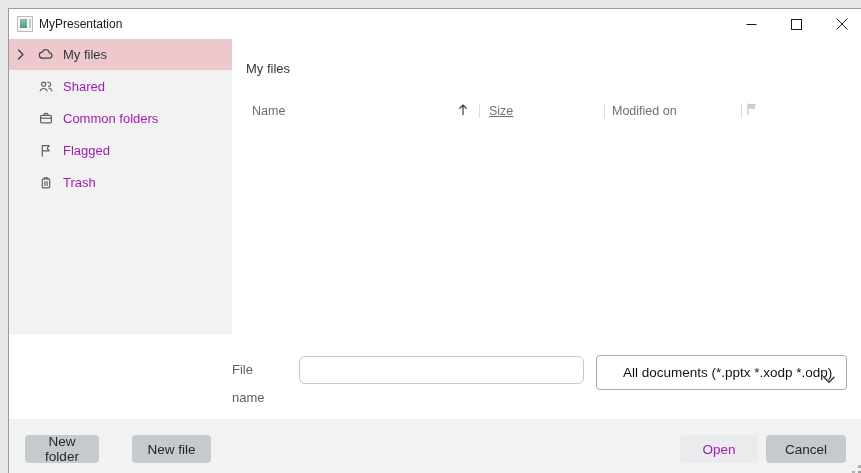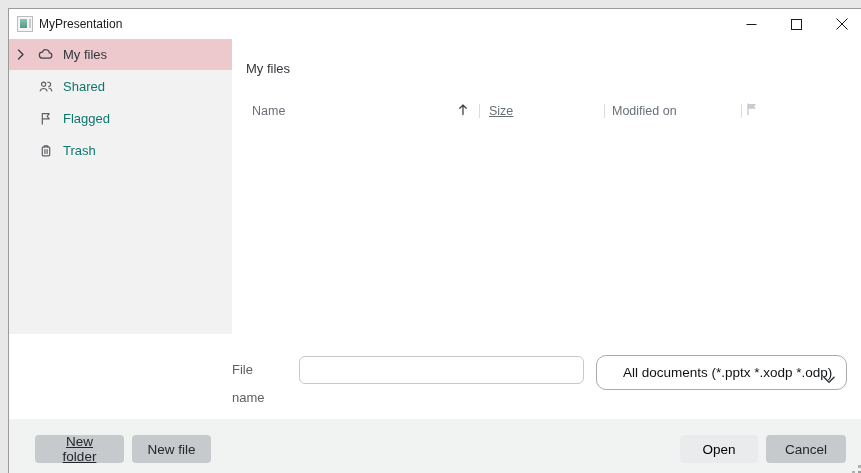--- a/index.html
+++ b/index.html
@@ -13,21 +13,21 @@
   .titlebar{position:absolute;top:0;left:0;right:0;height:30px;display:flex;align-items:center;background:#fff;}
   .app-icon{width:16px;height:16px;margin-left:8px;position:relative;background:#f5f5f5;border:1px solid #bcbcbc;}
   .app-icon .slide{position:absolute;left:2px;top:2px;width:7px;height:9px;background:linear-gradient(#8cc3b2,#4e9b8a);}
   .app-icon .strip{position:absolute;right:1px;top:2px;width:2px;height:9px;background:#c7c7c7;}
   .titlebar .title{margin-left:6px;font-size:12px;color:#1b1b1b;}
   .win-controls{position:absolute;right:2px;top:0;height:30px;display:flex;}
   .win-btn{width:45px;height:30px;display:flex;align-items:center;justify-content:center;cursor:default;}
   .win-btn svg{display:block;}
   
   .sidebar{position:absolute;left:0;top:30px;width:223px;height:295px;background:#f2f2f2;}
-  .side-item{display:flex;align-items:center;height:32px;padding-left:8px;color:#0f766e;font-size:13px;cursor:default;}
+  .side-item{display:flex;align-items:center;height:32px;padding-left:8px;color:#a21caf;font-size:13px;cursor:default;}
   .side-item .chev{width:21px;display:flex;align-items:center;}
   .side-item .s-icon{width:16px;height:16px;margin-right:9px;display:flex;align-items:center;justify-content:center;}
   .side-item.selected{background:#edc9ce;height:31px;color:#33373b;}
   
   .main-heading{position:absolute;left:237px;top:52px;font-size:13px;color:#33363a;}
   .col-header{position:absolute;left:237px;top:93px;right:4px;height:18px;font-size:12.5px;color:#697077;}
   .col-header .hdr{position:absolute;top:0;line-height:18px;white-space:nowrap;cursor:default;}
   .hdr-name{left:6px;}
   .hdr-sort{position:absolute;left:212px;top:1px;}
   .hdr-size{left:243px;text-decoration:underline;}
@@ -38,35 +38,35 @@
   .file-list{position:absolute;left:223px;top:112px;right:1px;height:213px;background:#fff;}
   
   .fileform-label{position:absolute;left:223px;top:347px;width:57px;height:28px;line-height:28px;text-align:left;font-size:13px;color:#5c6165;}
   .filename-input{
     position:absolute;left:290px;top:347px;width:285px;height:28px;
     border:1px solid #c8c8c8;border-radius:6px;background:#fff;
     font-family:"Liberation Sans",sans-serif;font-size:13px;padding:0 8px;color:#24272b;outline:none;
   }
   .filetype-select{
     position:absolute;left:587px;top:346px;width:251px;height:35px;
-    border:1px solid #a7abb0;border-radius:10px;background:#fff;
+    border:1px solid #a7abb0;border-radius:4px;background:#fff;
     display:flex;align-items:center;cursor:default;
   }
   .filetype-select .sel-text{margin-left:26px;font-size:13.5px;color:#101214;white-space:nowrap;}
   .filetype-select .sel-chev{position:absolute;right:11px;top:14px;}
   
   .footer{position:absolute;left:0;right:0;top:410px;height:61px;background:#f1f2f2;}
   .btn{
     position:absolute;top:16px;height:28px;border:none;border-radius:4px;
     background:#c7cacc;color:#23272b;font-family:"Liberation Sans",sans-serif;font-size:13.5px;
     display:flex;align-items:center;justify-content:center;cursor:default;padding:0 14px;
   }
-  .btn-new-folder{left:26px;width:89px;text-decoration:underline;}
+  .btn-new-folder{left:16px;width:74px;}
   .btn-new-file{left:123px;width:79px;}
-  .btn-open{left:671px;width:78px;background:#e9ebec;color:#000000;text-align:center;}
+  .btn-open{left:671px;width:78px;background:#e9ebec;color:#a21caf;text-align:center;}
   .btn-cancel{left:757px;width:80px;text-align:right;}
   .resize-grip{position:absolute;right:5px;bottom:6px;width:9px;height:9px;}
   .resize-grip i{position:absolute;width:3px;height:3px;background:#b0b0b0;}
   .grip1{right:0;top:0;}
   .grip2{right:0;bottom:0;background:#9a9a9a !important;}
   .grip3{left:0;bottom:0;}
 </style>
 </head>
 <body>
 
@@ -125,20 +125,31 @@
         <svg width="17" height="17" viewBox="0 0 16 16" fill="none" stroke="#5c6165" stroke-width="1.2" stroke-linecap="round">
           <circle cx="5.6" cy="5.7" r="2.1"></circle>
           <path d="M2.2,12.4 a3.6,3.6 0 0 1 6.8,0"></path>
           <path d="M9.8,3.9 a2.1,2.1 0 1 1 1,4.05"></path>
           <path d="M10.9,9.5 a3.5,3.5 0 0 1 2.9,2.8"></path>
         </svg>
       </span>
       <span>Shared</span>
     </div>
 
+    <div class="side-item">
+      <span class="chev"></span>
+      <span class="s-icon">
+        <svg width="17" height="17" viewBox="0 0 16 16" fill="none" stroke="#5c6165" stroke-width="1.2" stroke-linejoin="round">
+          <rect x="2.6" y="4.8" width="10.8" height="7.6" rx="1.2"></rect>
+          <path d="M6.2,4.8 V3.9 a1,1 0 0 1 1,-1 h1.6 a1,1 0 0 1 1,1 v0.9"></path>
+          <path d="M2.6,7.7 h10.8"></path>
+        </svg>
+      </span>
+      <span>Common folders</span>
+    </div>
 
     <div class="side-item">
       <span class="chev"></span>
       <span class="s-icon">
         <svg width="17" height="17" viewBox="0 0 16 16" fill="none" stroke="#5c6165" stroke-width="1.2" stroke-linejoin="round" stroke-linecap="round">
           <path d="M4.3,13.6 V3.2 h6.9 l-2,2.6 2,2.6 H4.3"></path>
         </svg>
       </span>
       <span>Flagged</span>
     </div>

